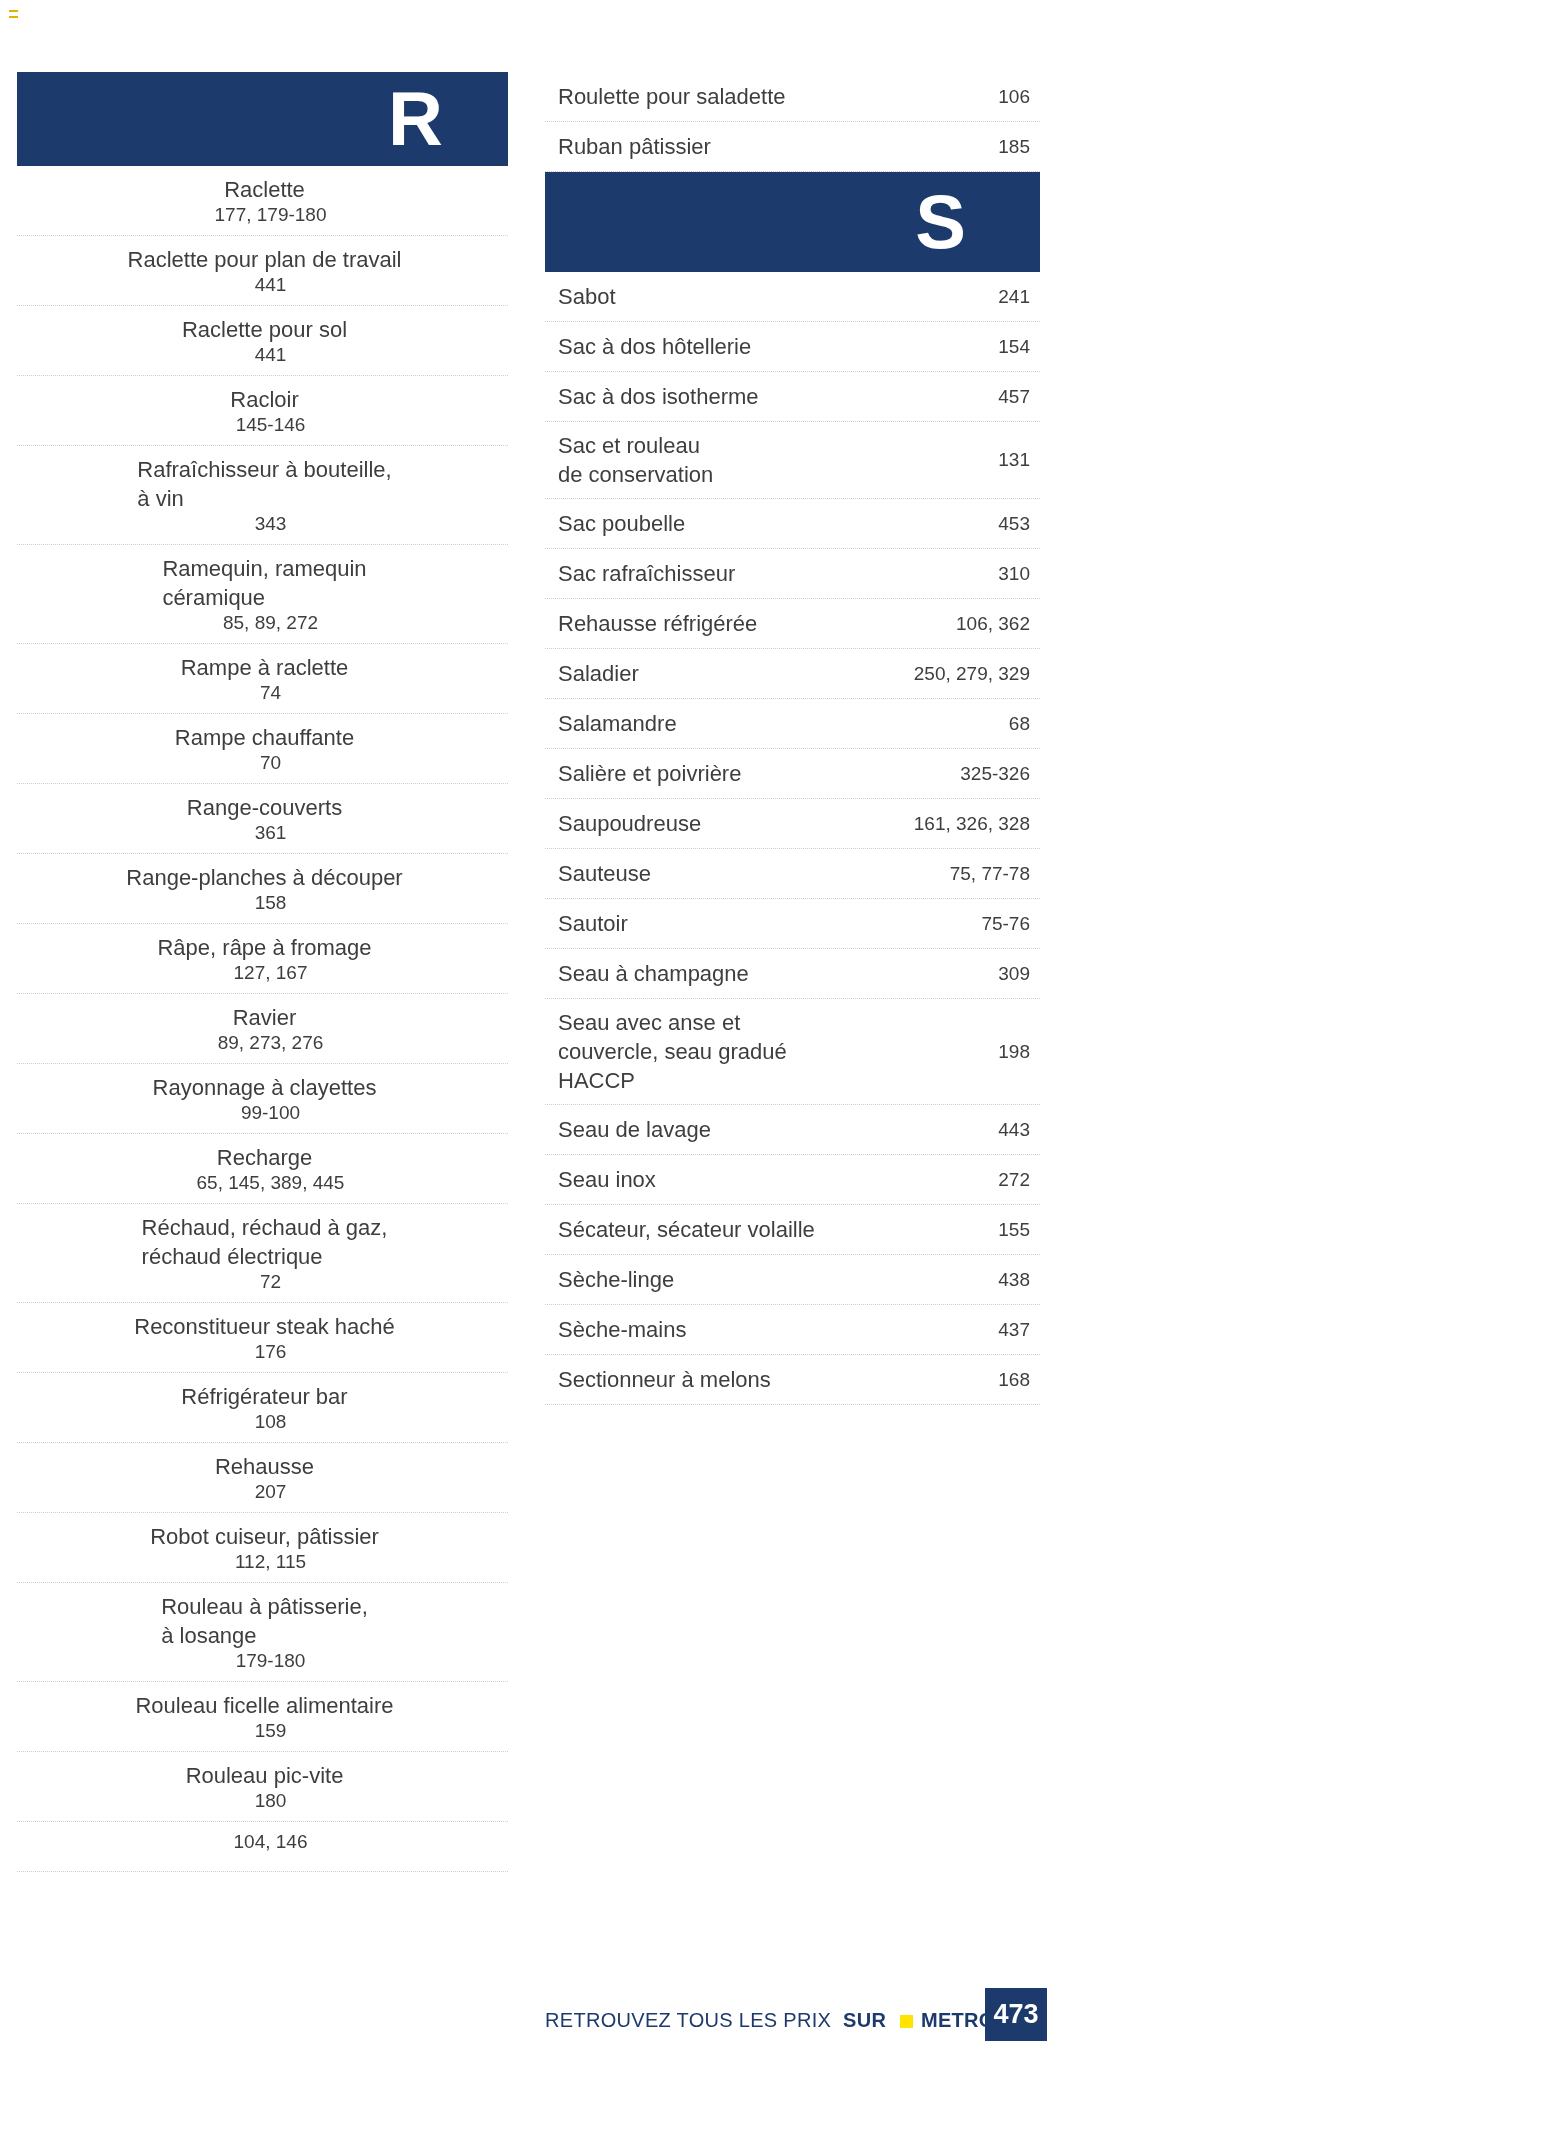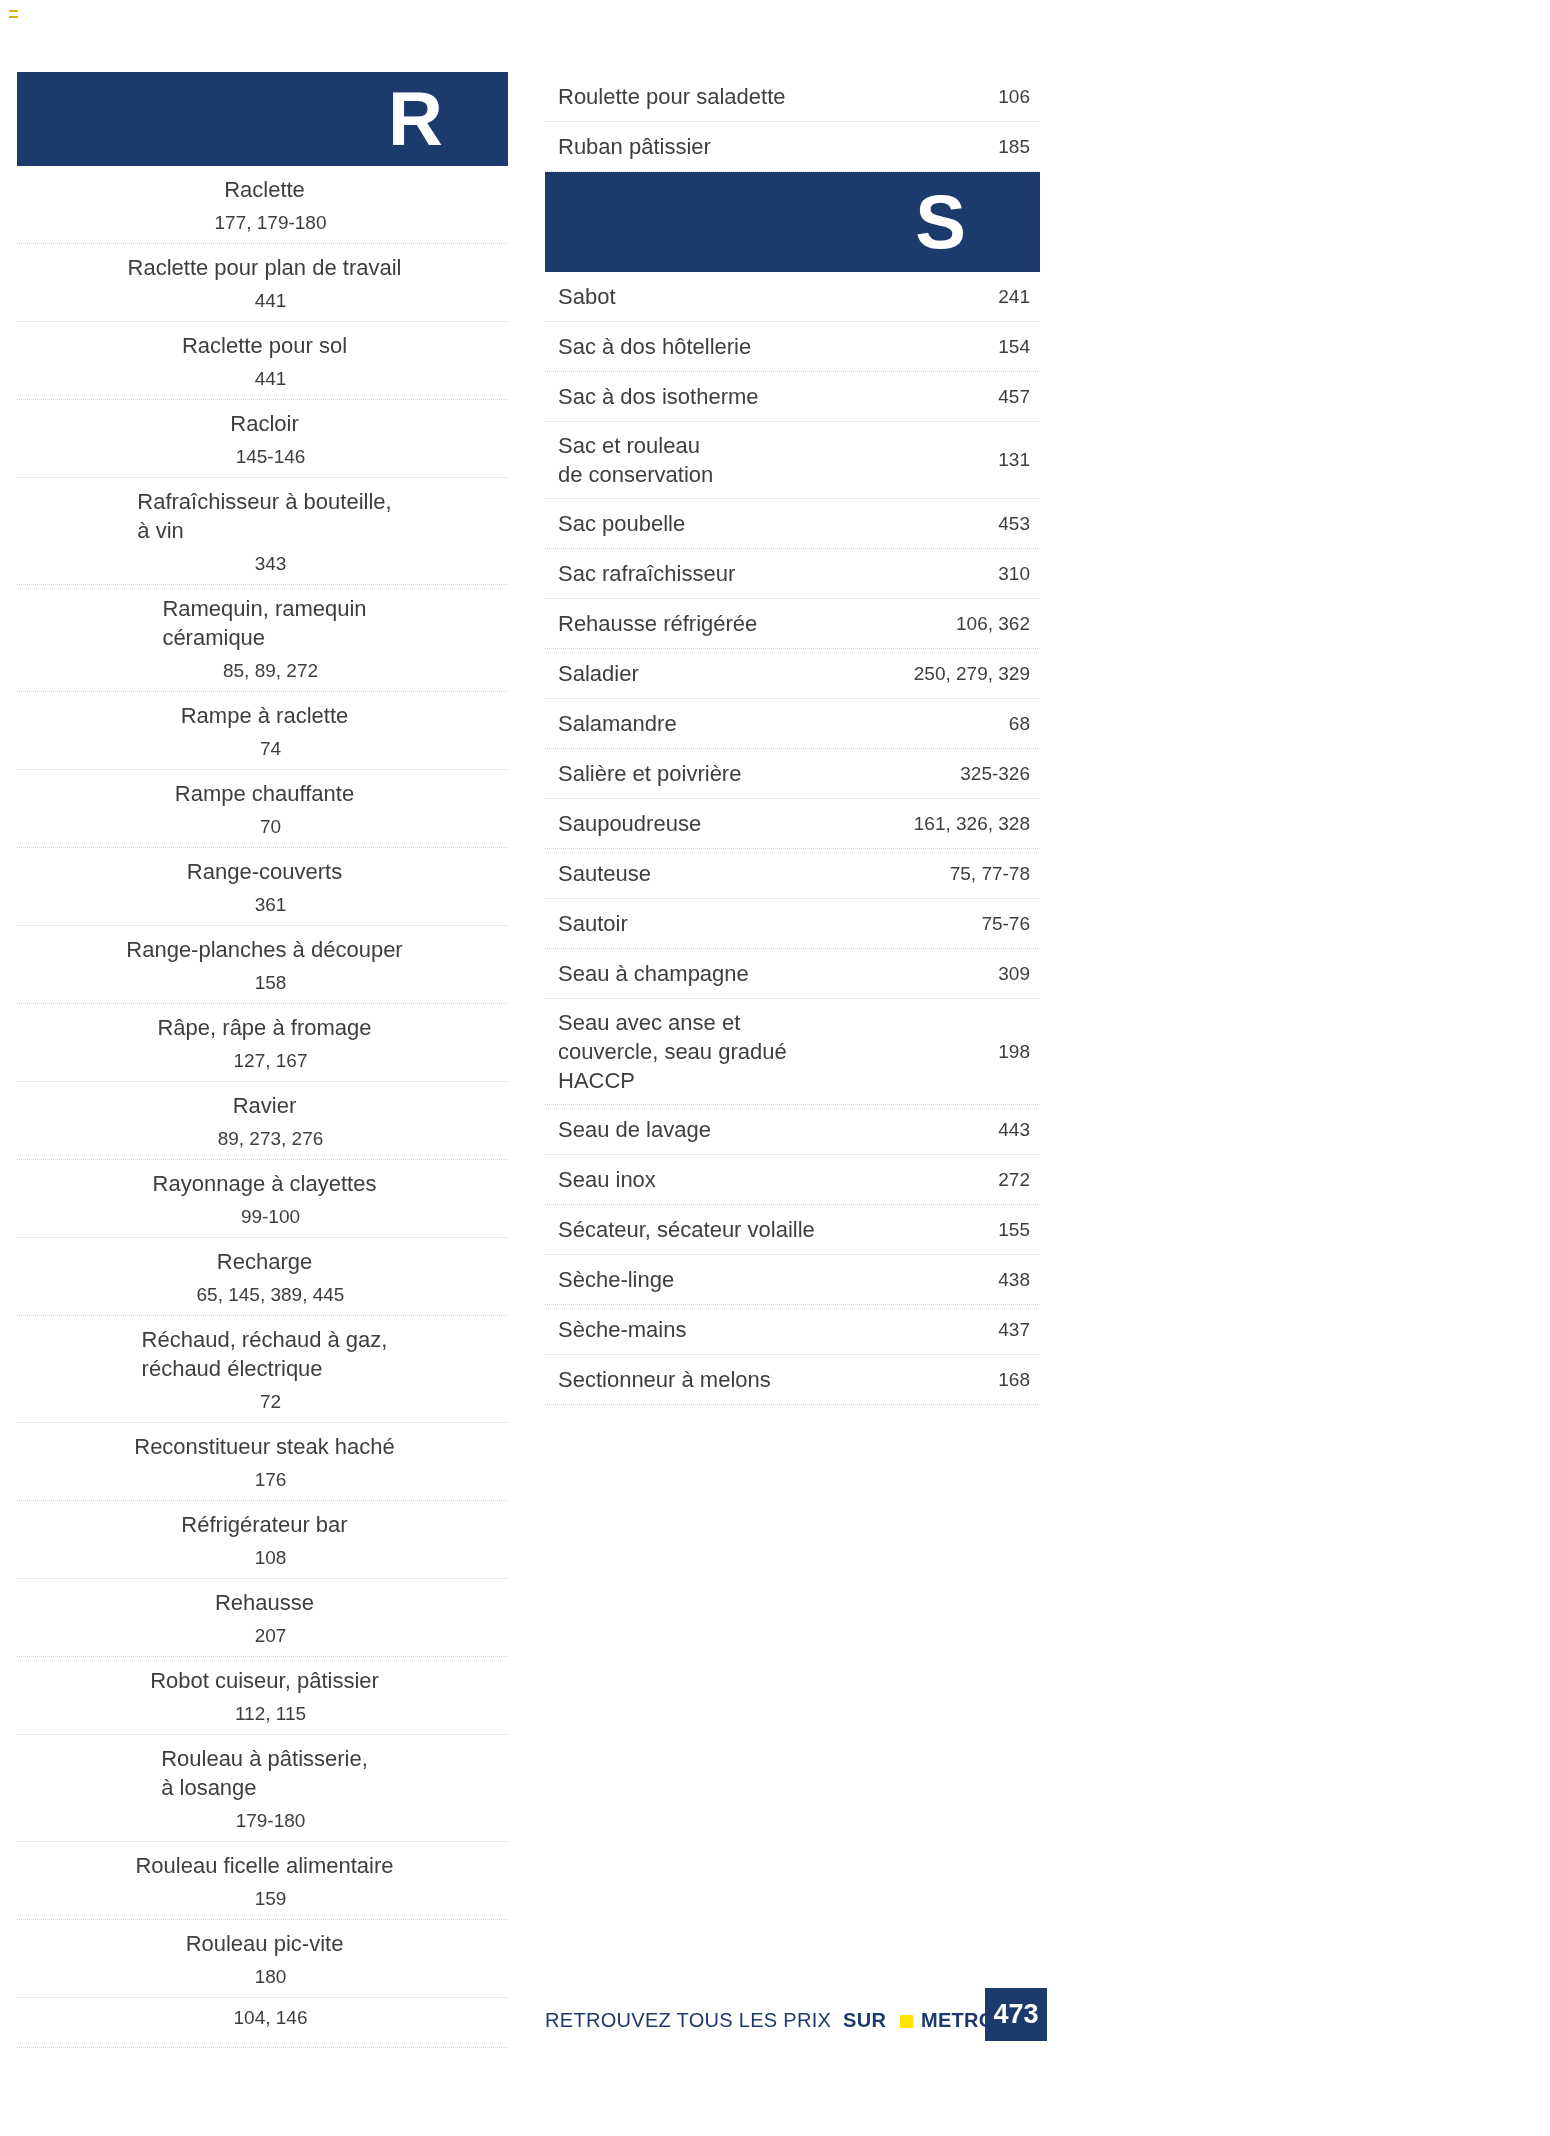--- a/index.html
+++ b/index.html
@@ -44,21 +44,20 @@
   .letter-s { height: 100px; padding-right: 74px; }
 
   .entries-top { margin-top: 72px; }
 
   .row {
     display: flex;
     justify-content: space-between;
     align-items: center;
     min-height: 50px;
     border-bottom: 1px dotted #ccd0d6;
-    gap: 8px;
   }
   .col-left  .row { padding: 9px 8px 9px 12px; flex-direction: column; }
   .col-right .row { padding: 9px 10px 9px 13px; }
   .label {
     font-size: 22px;
     line-height: 29px;
     white-space: pre-line;
     color: #3e3e3d;
   }
   .pages {

